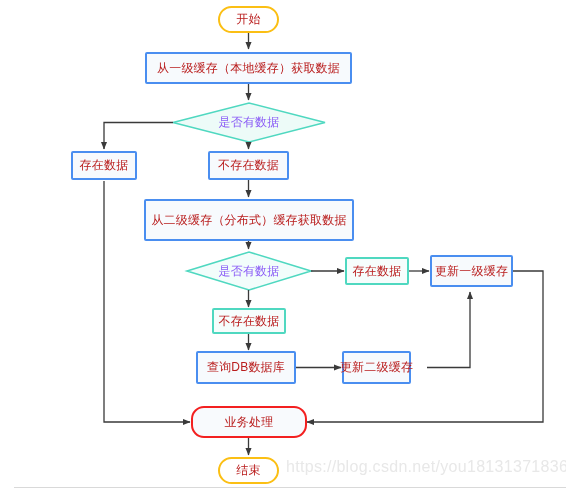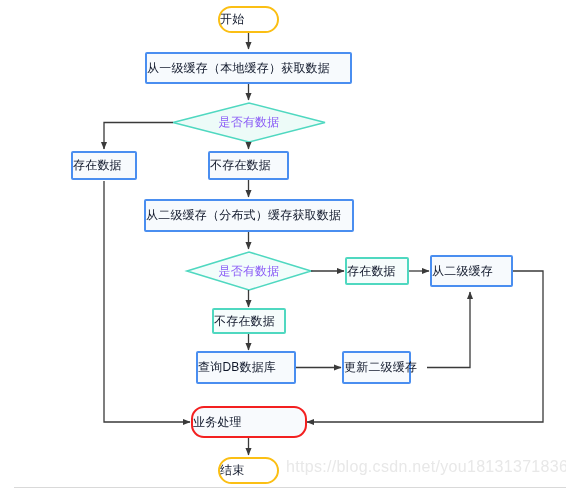--- a/index.html
+++ b/index.html
@@ -20,22 +20,23 @@
     left: 0;
     top: 0;
     width: 566px;
     height: 491px;
   }
   .node {
     position: absolute;
     box-sizing: border-box;
     display: flex;
     align-items: center;
+    justify-content: center;
     font-size: 12px;
-    color: #0f172a;
+    color: #b91c1c;
     white-space: nowrap;
     letter-spacing: 0.2px;
     z-index: 3;
   }
   .rect-blue {
     border: 2px solid #4a8ef0;
     background: #f7fafd;
     border-radius: 2px;
   }
   .rect-teal {
@@ -147,34 +148,34 @@
   </div>
 
   <div class="node rect-blue" style="left:71px; top:151px; width:66px; height:29px;">
     <span>存在数据</span>
   </div>
 
   <div class="node rect-blue" style="left:208px; top:151px; width:81px; height:29px;">
     <span>不存在数据</span>
   </div>
 
-  <div class="node rect-blue" style="left:144px; top:199px; width:210px; height:33px;">
+  <div class="node rect-blue" style="left:144px; top:199px; width:210px; height:42px;">
     <span>从二级缓存（分布式）缓存获取数据</span>
   </div>
 
   <div class="diamond-label" style="left:199px; top:261px; width:100px; height:20px;">
     <span>是否有数据</span>
   </div>
 
   <div class="node rect-teal" style="left:345px; top:257px; width:64px; height:28px;">
     <span>存在数据</span>
   </div>
 
   <div class="node rect-blue" style="left:430px; top:255px; width:83px; height:32px;">
-    <span>从二级缓存</span>
+    <span>更新一级缓存</span>
   </div>
 
   <div class="node rect-teal" style="left:212px; top:308px; width:74px; height:26px;">
     <span>不存在数据</span>
   </div>
 
   <div class="node rect-blue" style="left:196px; top:351px; width:100px; height:33px;">
     <span>查询DB数据库</span>
   </div>
 

